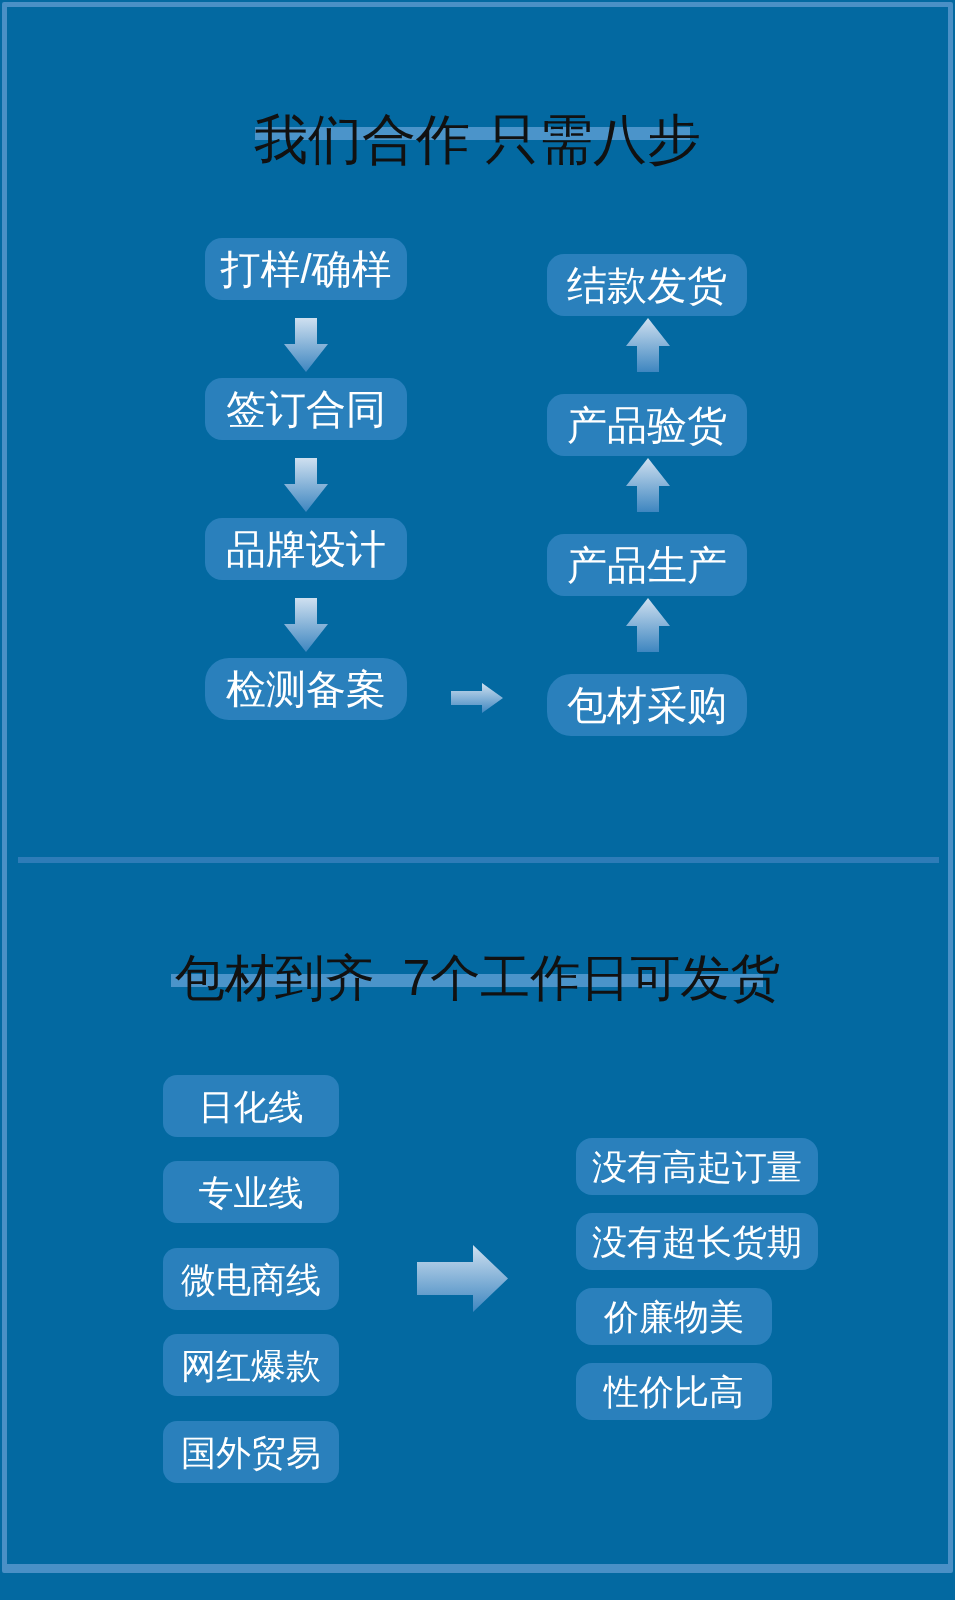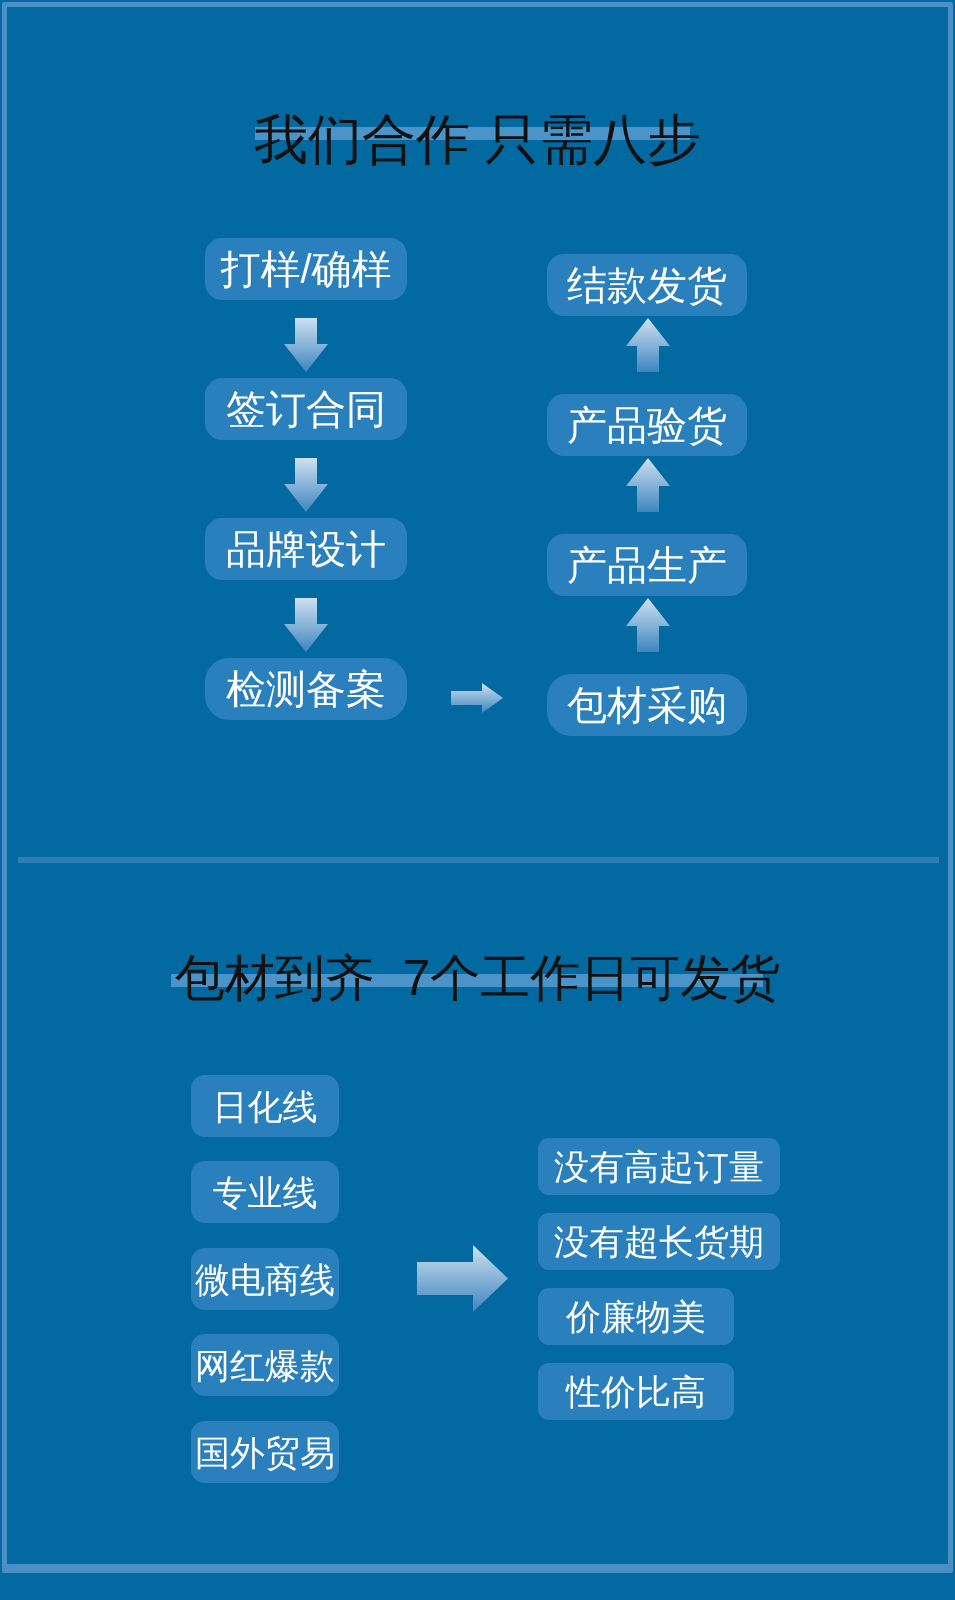--- a/index.html
+++ b/index.html
@@ -24,23 +24,23 @@
   .divider{position:absolute;left:18px;top:857px;width:921px;height:6px;background:var(--divider-blue,#2e7cb8);}
   .box{
     position:absolute;box-sizing:border-box;background:var(--box-blue,#2a80bc);
     color:var(--box-text,#fff);display:flex;align-items:center;justify-content:center;
     text-align:center;line-height:1;
   }
   .flow-box{width:202px;height:62px;border-radius:17px;font-size:40px;}
   .fl{left:205px;}
   .fr{left:547px;width:200px;margin-top:16px;}
   .r1{top:238px;}.r2{top:378px;}.r3{top:518px;}.r4{top:658px;border-radius:24px;}
-  .line-box{left:191px;width:148px;height:62px;border-radius:14px;font-size:35px;}
+  .line-box{left:163px;width:176px;height:62px;border-radius:14px;font-size:35px;}
   .b1{top:1075px;}.b2{top:1161px;}.b3{top:1248px;}.b4{top:1334px;}.b5{top:1421px;}
-  .benefit-box{left:538px;height:57px;border-radius:11px;font-size:35px;}
+  .benefit-box{left:576px;height:57px;border-radius:16px;font-size:35px;}
   .wide{width:242px;}
   .narrow{width:196px;}
   .c1{top:1138px;}.c2{top:1213px;}.c3{top:1288px;}.c4{top:1363px;}
   .arrow{position:absolute;}
   .g-light{stop-color:var(--arrow-gradient-light,#cfe0f0);}
   .g-dark{stop-color:var(--arrow-gradient-dark,#3e86c0);}
 </style>
 </head>
 <body>
 

